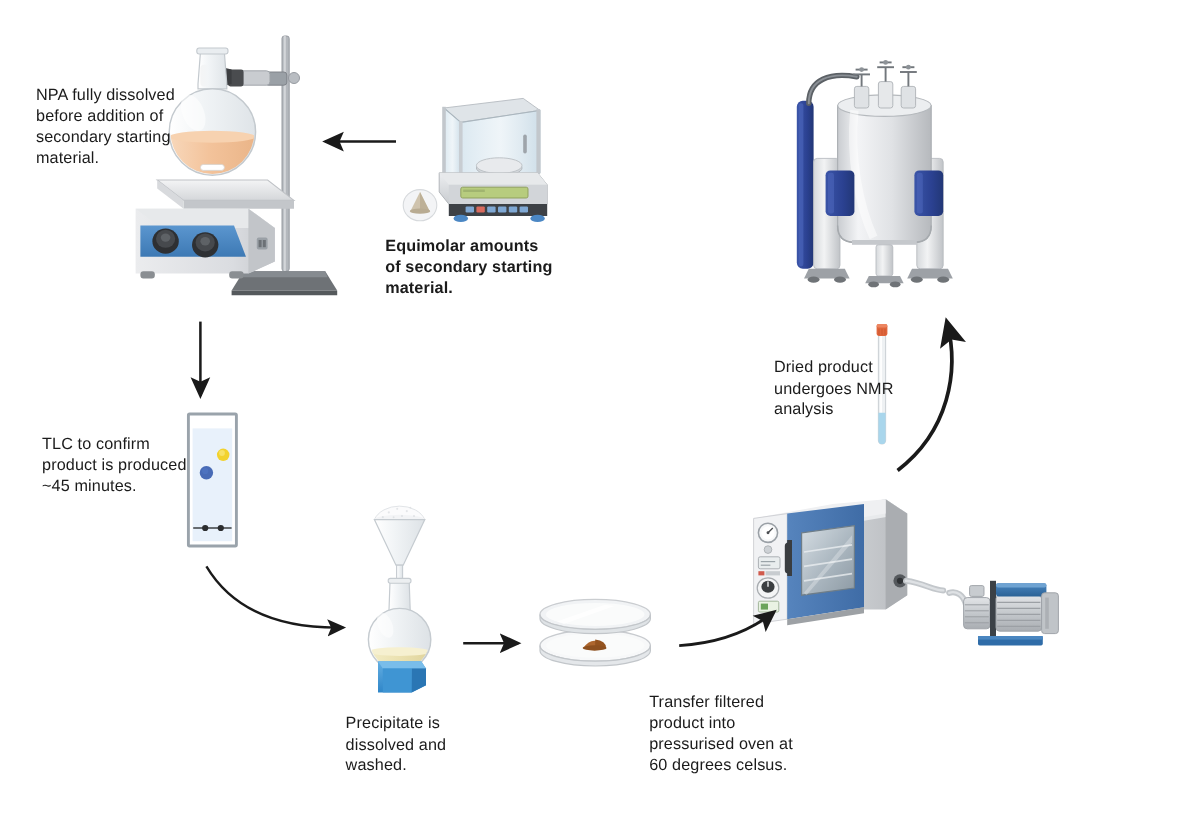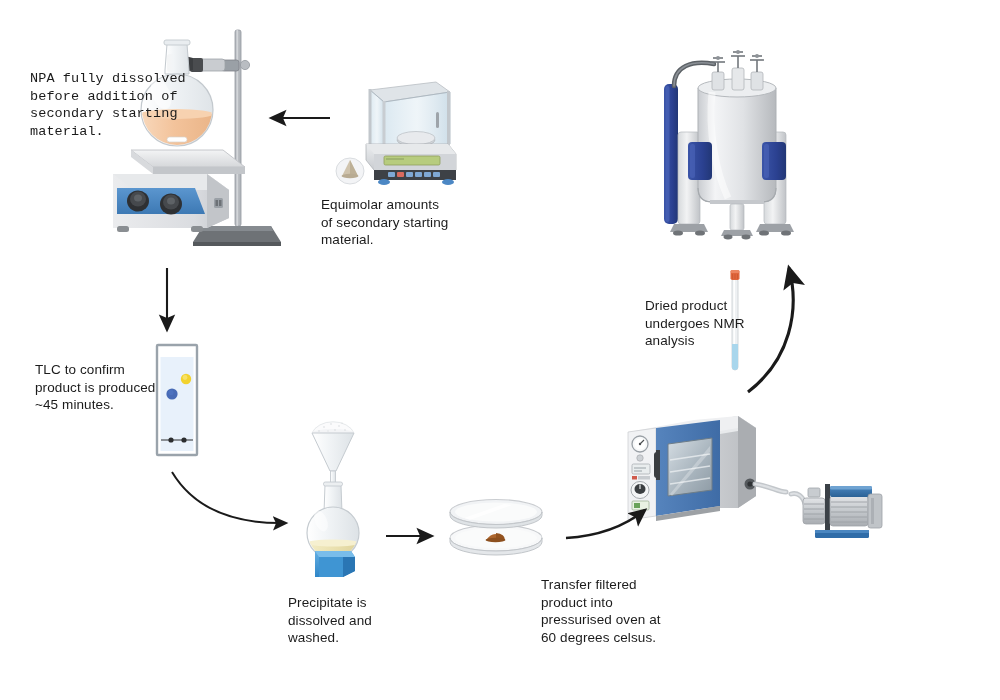--- a/index.html
+++ b/index.html
@@ -512,25 +512,25 @@
 
     <g>
       <path d="M566 538 C 600 536, 625 526, 645 510" fill="none" stroke="#1a1a1a" stroke-width="2.4" marker-end="url(#ahb)"></path>
     </g>
 
     <g>
       <path d="M748 392 C 790 360, 800 310, 789 268" fill="none" stroke="#1a1a1a" stroke-width="3.1" marker-end="url(#ahb)"></path>
     </g>
   </svg>
 
-  <div class="label" style="left: 30px; top: 70px; font-family: Liberation Mono, monospace;">NPA fully dissolved
+  <div class="label" style="left: 30px; top: 70px;">NPA fully dissolved
 before addition of
 secondary starting
 material.</div>
-  <div class="label" style="left: 321px; top: 196px;">Equimolar amounts
+  <div class="label" style="left: 321px; top: 196px; font-weight: bold;">Equimolar amounts
 of secondary starting
 material.</div>
   <div class="label" style="left: 35px; top: 361px;">TLC to confirm
 product is produced
 ~45 minutes.</div>
   <div class="label" style="left: 288px; top: 594px;">Precipitate is
 dissolved and
 washed.</div>
   <div class="label" style="left: 541px; top: 576px;">Transfer filtered
 product into

